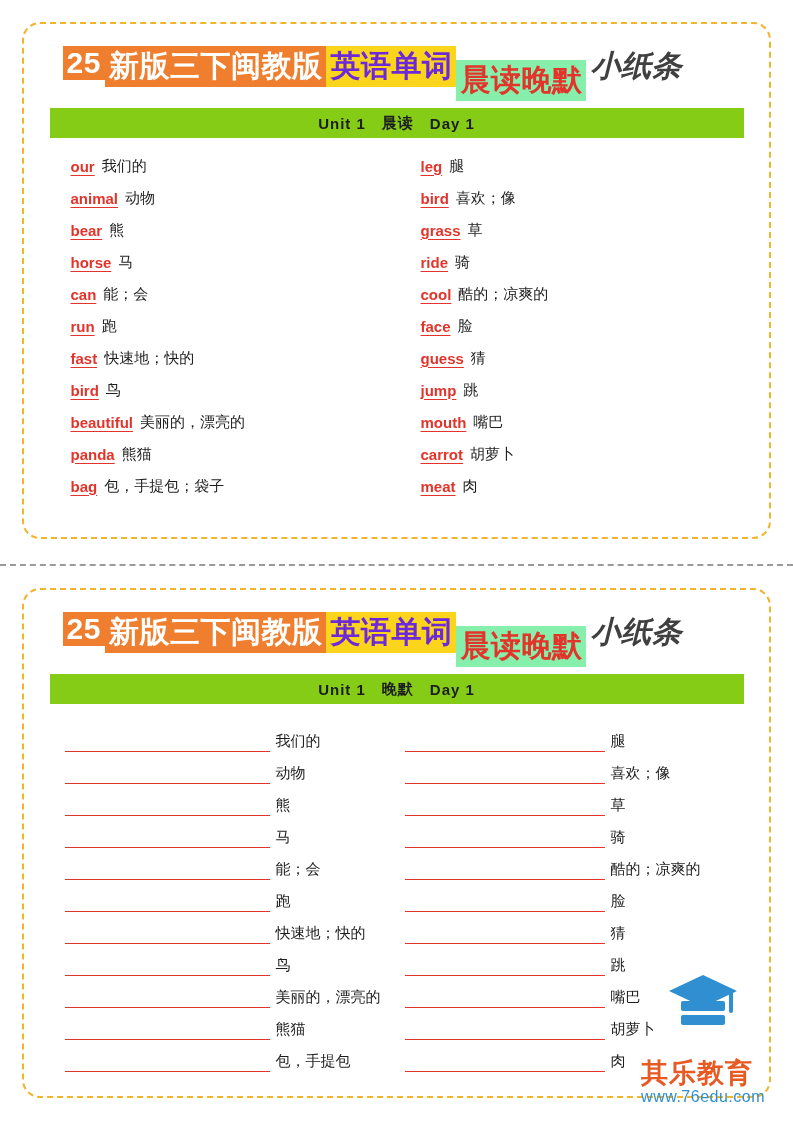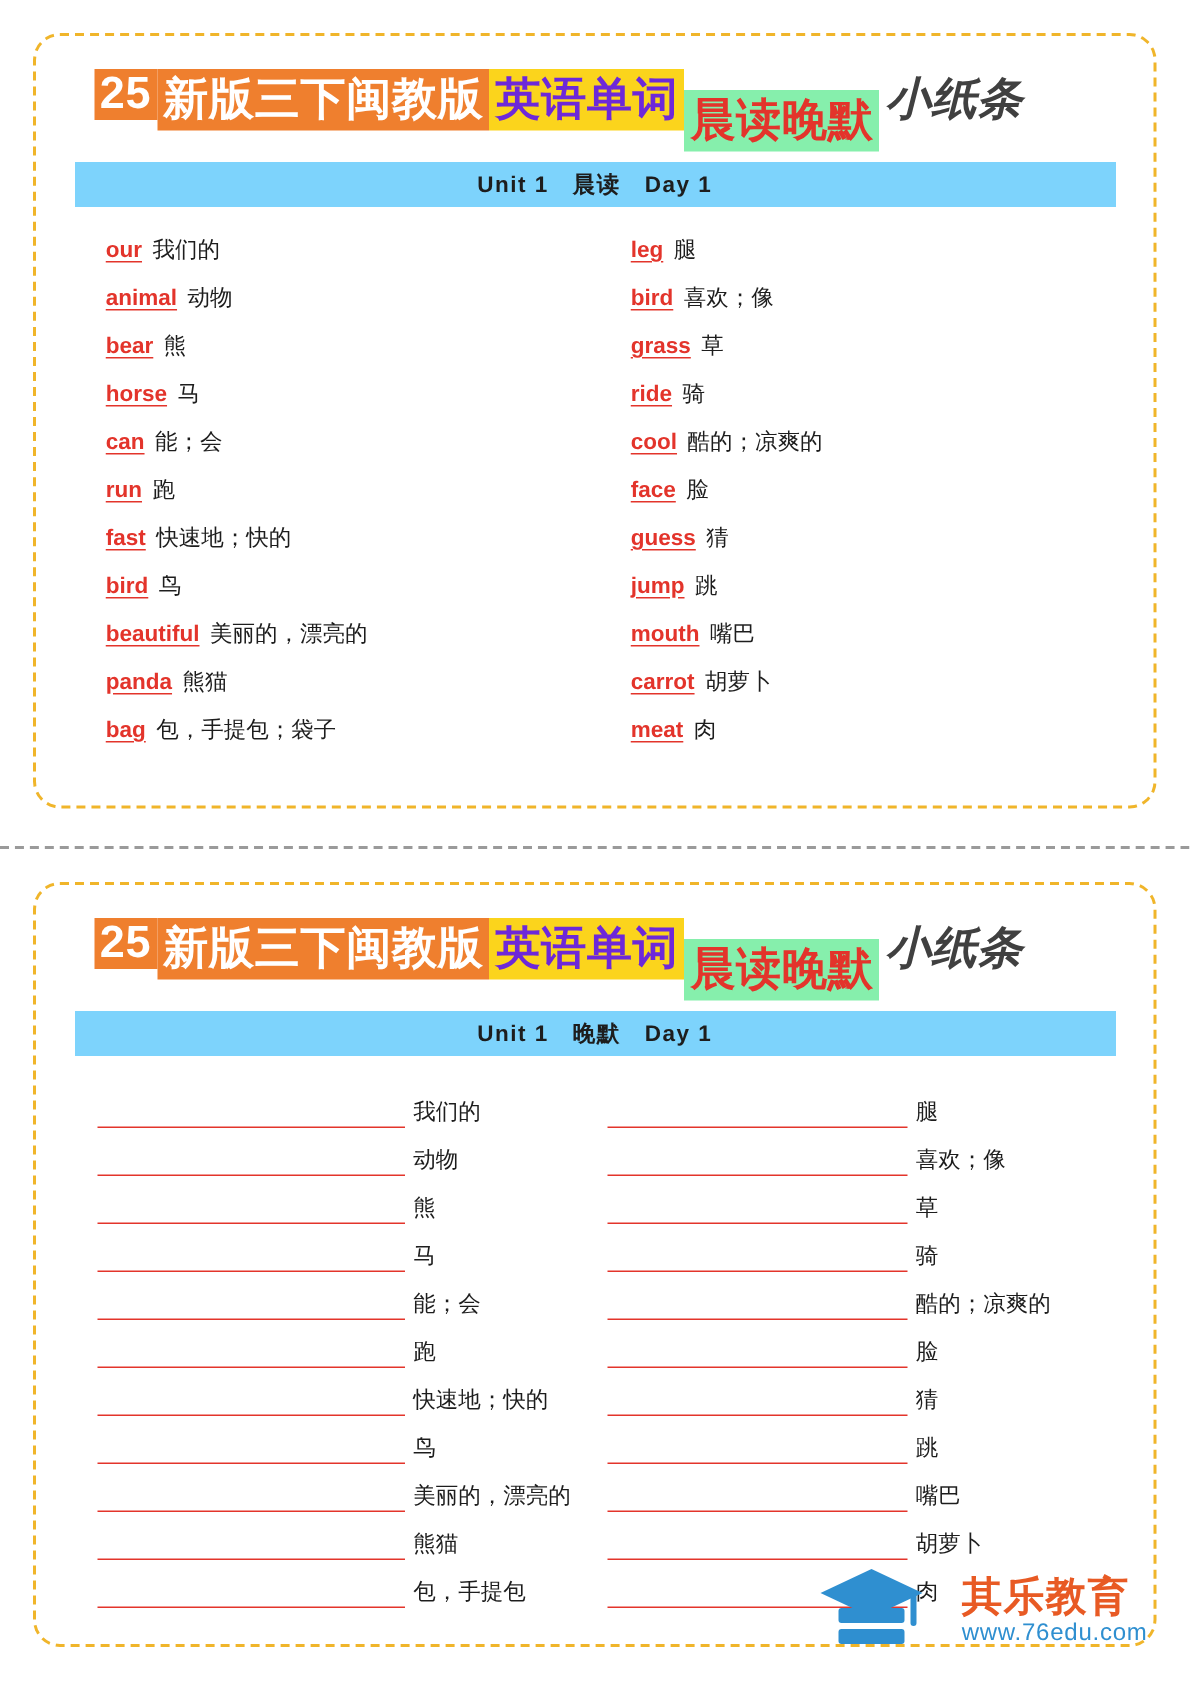--- a/index.html
+++ b/index.html
@@ -55,21 +55,21 @@
   .b-orange { background: #ef7f2e; color: #ffffff; }
   .b-yellow { background: #fbd41c; color: #6d28d9; }
   .b-white  { background: #86efac; color: #e3342b; margin-top: 14px; }
   .b-plain  { background: #ffffff; color: #404040; font-style: italic; }
 
   
   .unit-bar {
     margin: 16px auto 12px;
     width: 694px;
     height: 30px;
-    background: #7dd3fc;
+    background: #84cc16;
     color: #1d1d1d;
     font-size: 15px;
     font-weight: bold;
     display: flex;
     align-items: center;
     justify-content: center;
     letter-spacing: 1px;
   }
   .unit-bar .u-gap { display: inline-block; width: 16px; }
 
@@ -119,20 +119,21 @@
   .entry-blank .cn { padding-bottom: 1px; }
 
   
   .watermark {
     position: absolute;
     right: 28px;
     bottom: 16px;
     display: flex;
     align-items: center;
     gap: 24px;
+    flex-direction: column;
   }
   .wm-cap { width: 72px; height: 64px; position: relative; }
   .wm-text { display: flex; flex-direction: column; line-height: 1.1; }
   .wm-name {
     font-size: 27px; font-weight: bold; color: #e85a24;
     letter-spacing: 1px;
   }
   .wm-url { font-size: 16px; color: #2f8fd0; letter-spacing: 0.5px; }
 </style>
 </head>

